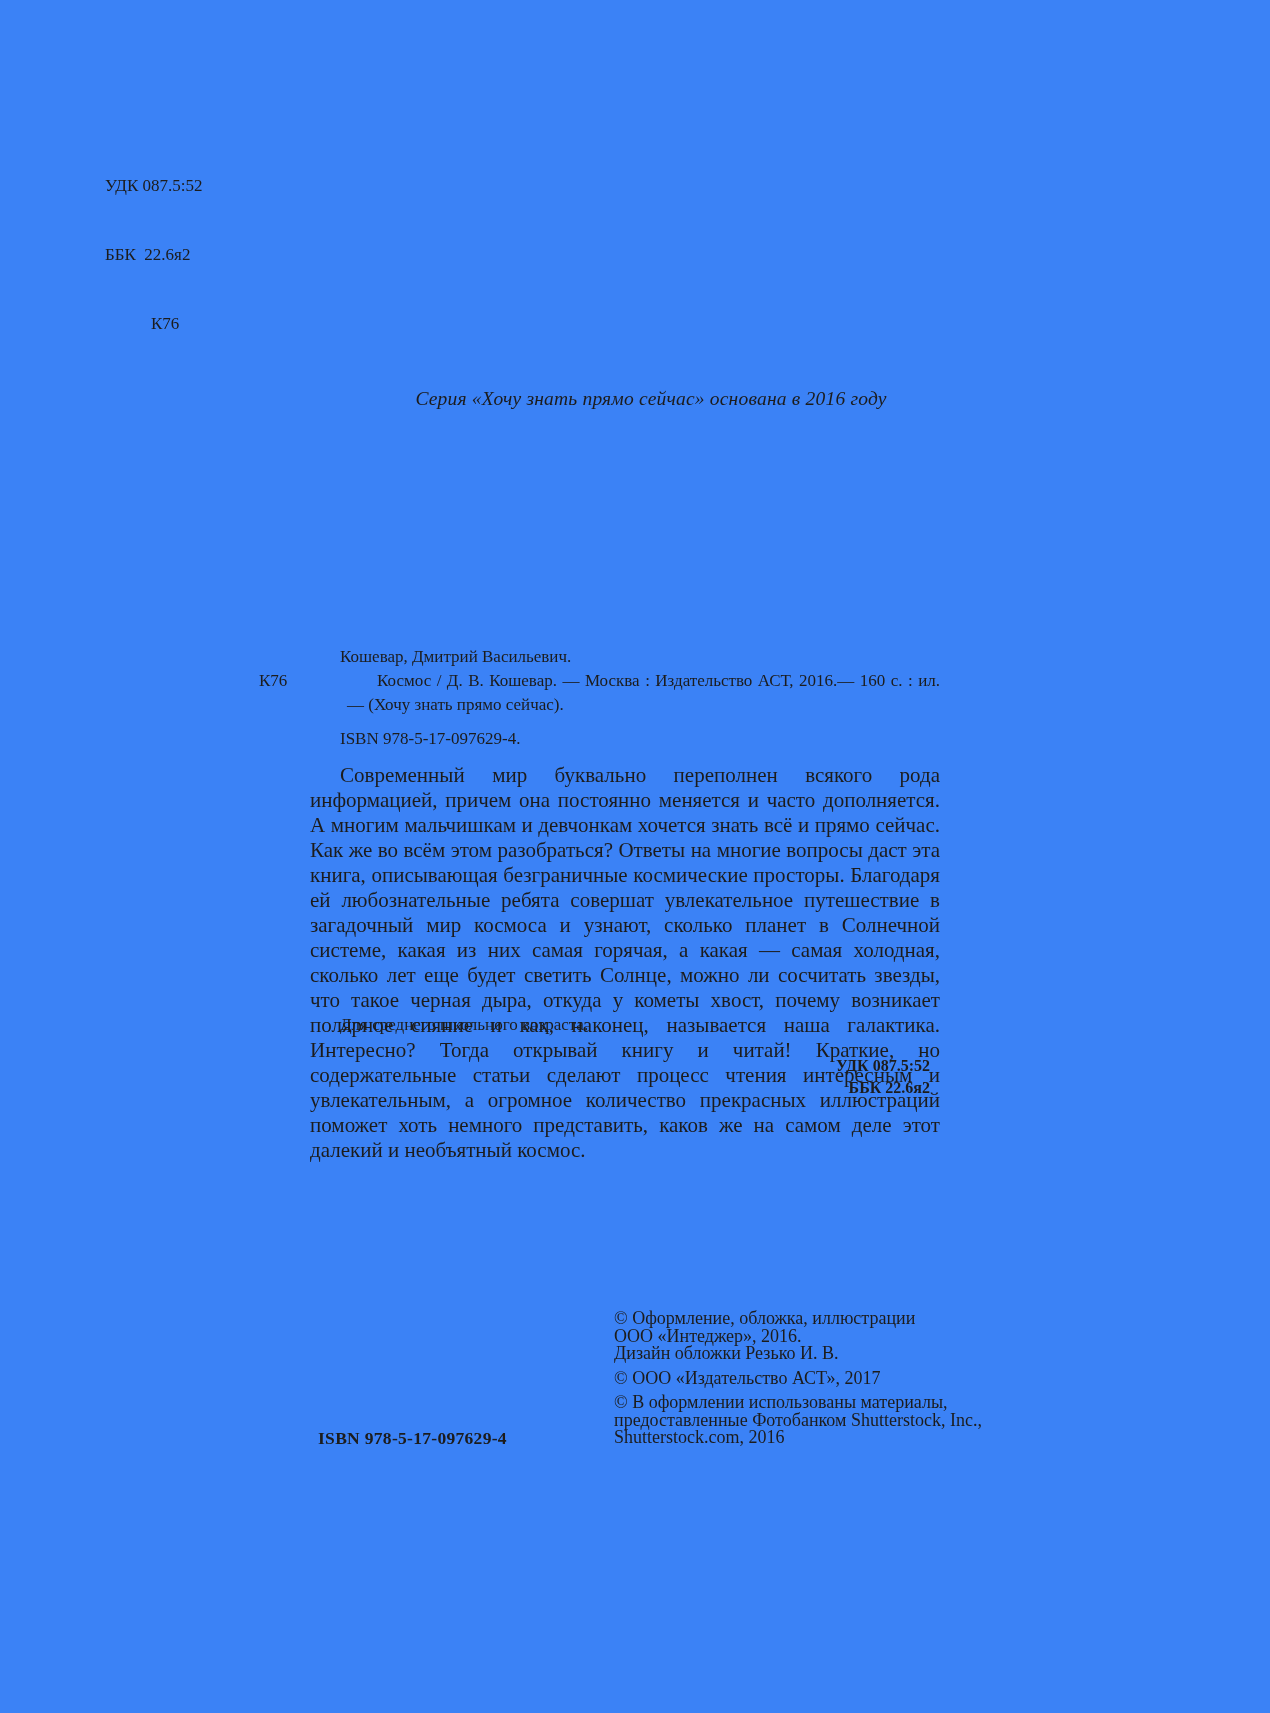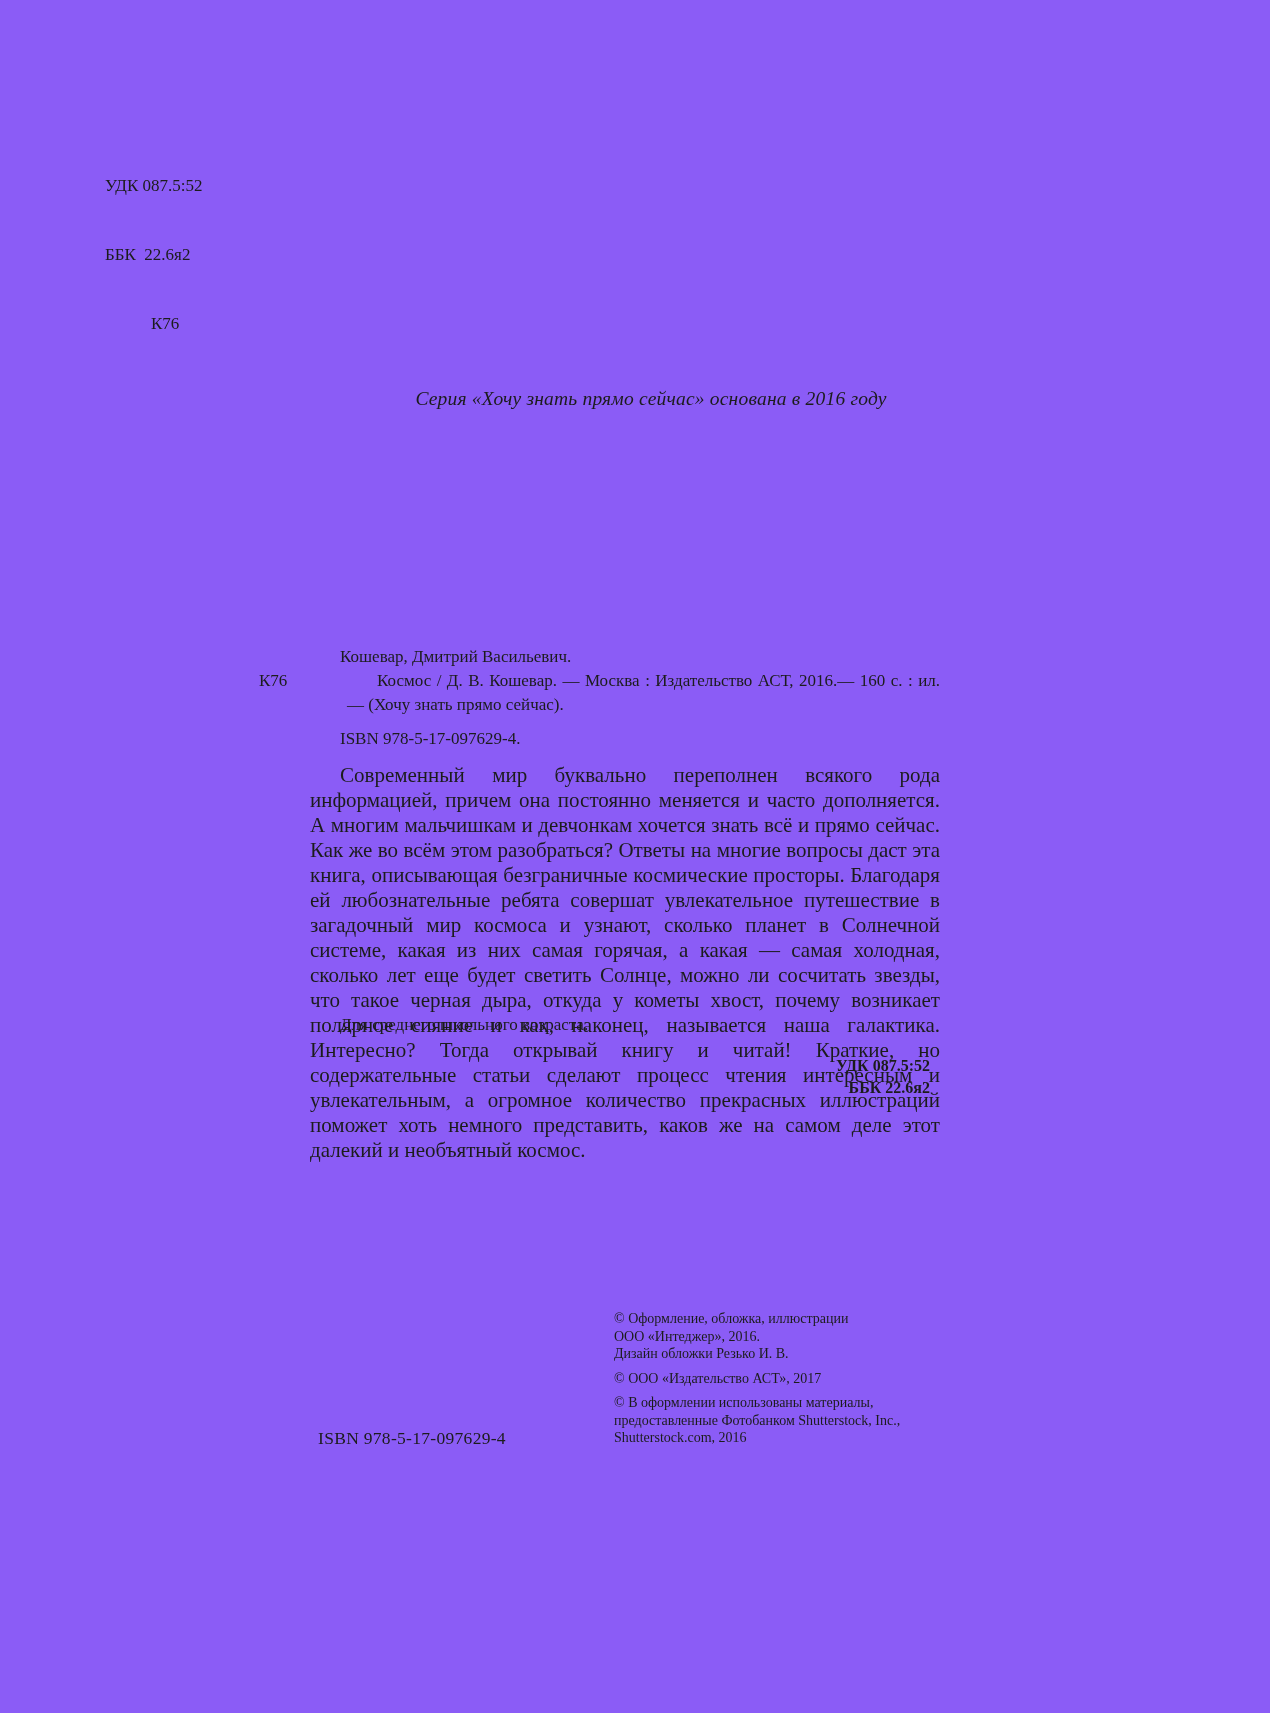--- a/index.html
+++ b/index.html
@@ -11,21 +11,21 @@
     width: 1270px;
     height: 1713px;
     position: relative;
     font-family: "Liberation Serif", serif;
     color: #1c1c1c;
     overflow: hidden;
   }
   .page {
     position: absolute;
     inset: 0;
-    background: #8b5cf6;
+    background: #3b82f6;
   }
   .top-codes {
     position: absolute;
     left: 105px;
     top: 128px;
     font-size: 17px;
     line-height: 23px;
     white-space: pre;
   }
   .top-codes .indented {
@@ -96,32 +96,32 @@
     font-size: 16px;
     line-height: 22px;
     font-weight: bold;
     text-align: right;
   }
   .copyright-block {
     position: absolute;
     left: 614px;
     top: 1310px;
     width: 420px;
-    font-size: 14px;
+    font-size: 18px;
     line-height: 17.5px;
   }
   .copyright-block .cgroup {
     margin-bottom: 7px;
   }
   .isbn-bottom {
     position: absolute;
     left: 318px;
     top: 1428px;
     font-size: 17.5px;
-    font-weight: normal;
+    font-weight: bold;
     letter-spacing: 0.3px;
   }
 </style>
 </head>
 <body>
 
 <div class="page">
 
   <div class="top-codes">
     <div>УДК 087.5:52</div>

